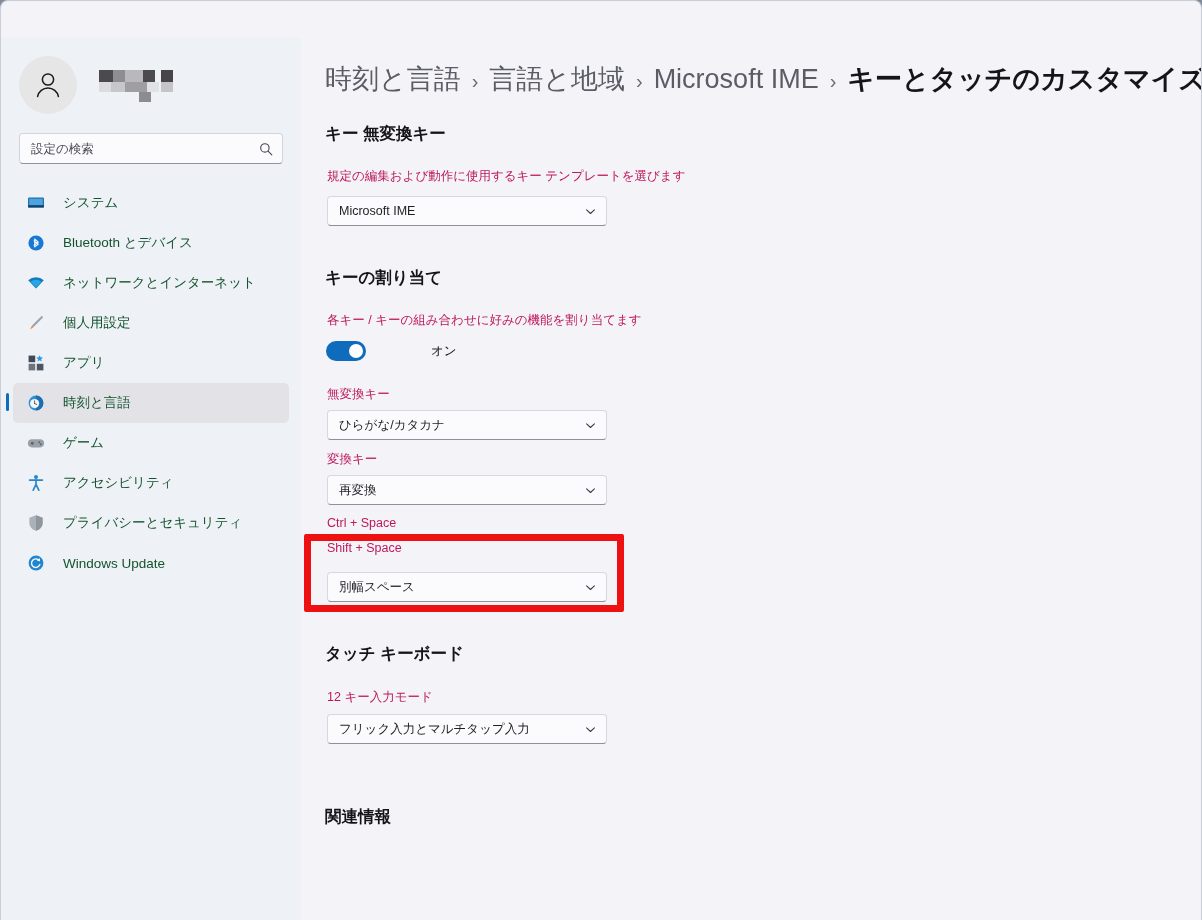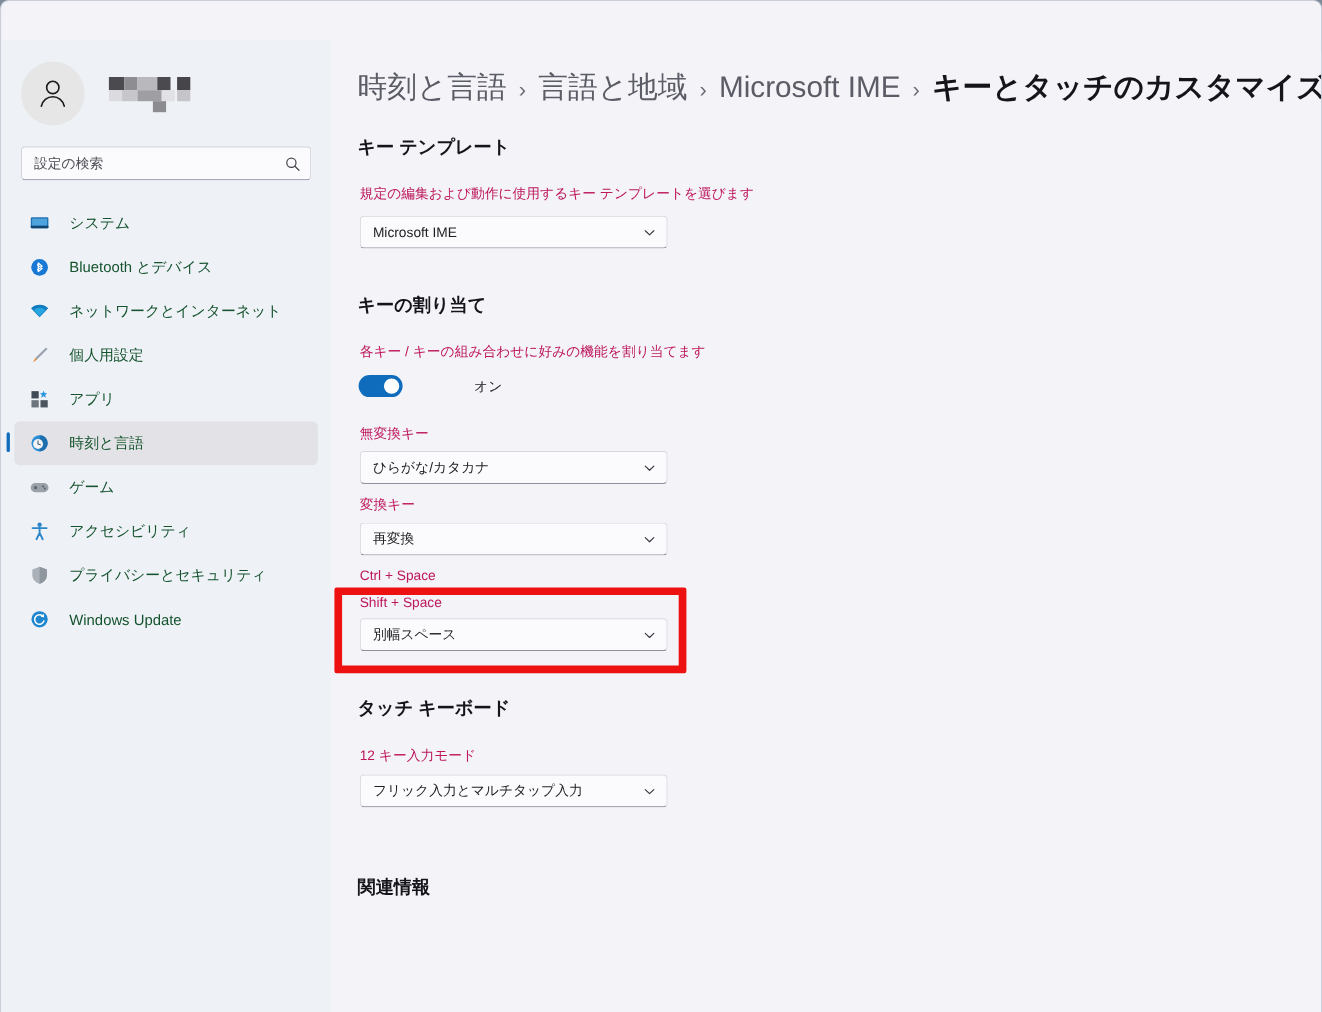--- a/index.html
+++ b/index.html
@@ -425,21 +425,21 @@
       <span class="crumb">時刻と言語</span>
       <span class="crumb-sep">›</span>
       <span class="crumb">言語と地域</span>
       <span class="crumb-sep">›</span>
       <span class="crumb">Microsoft IME</span>
       <span class="crumb-sep">›</span>
       <span class="crumb current">キーとタッチのカスタマイズ</span>
     </div>
 
     <div style="margin-top:26px;">
-      <div class="section-title">キー テンプレート</div>
+      <div class="section-title">キー 無変換キー</div>
       <div class="field-label" style="margin-top:23px;">規定の編集および動作に使用するキー テンプレートを選びます</div>
       <div class="combo" style="margin-top:11px;">
         <span class="combo-text">Microsoft IME</span>
         <svg class="chev" width="13" height="13" viewBox="0 0 13 13">
           <path d="M2.6 4.8 L6.5 8.5 L10.4 4.8" fill="none" stroke="#3b3b45" stroke-width="1.1" stroke-linecap="round" stroke-linejoin="round"></path>
         </svg>
       </div>
     </div>
 
     <div style="margin-top:41px;">
@@ -472,21 +472,21 @@
           </svg>
         </div>
       </div>
 
       <div style="margin-top:11px;">
         <div class="field-label">Ctrl + Space</div>
       </div>
 
       <div style="margin-top:11px;">
         <div class="field-label">Shift + Space</div>
-        <div class="combo" style="margin-top:7px;">
+        <div class="combo" style="margin-top:17px;">
           <span class="combo-text">別幅スペース</span>
           <svg class="chev" width="13" height="13" viewBox="0 0 13 13">
             <path d="M2.6 4.8 L6.5 8.5 L10.4 4.8" fill="none" stroke="#3b3b45" stroke-width="1.1" stroke-linecap="round" stroke-linejoin="round"></path>
           </svg>
         </div>
       </div>
     </div>
 
     <div style="margin-top:41px;">
       <div class="section-title">タッチ キーボード</div>

